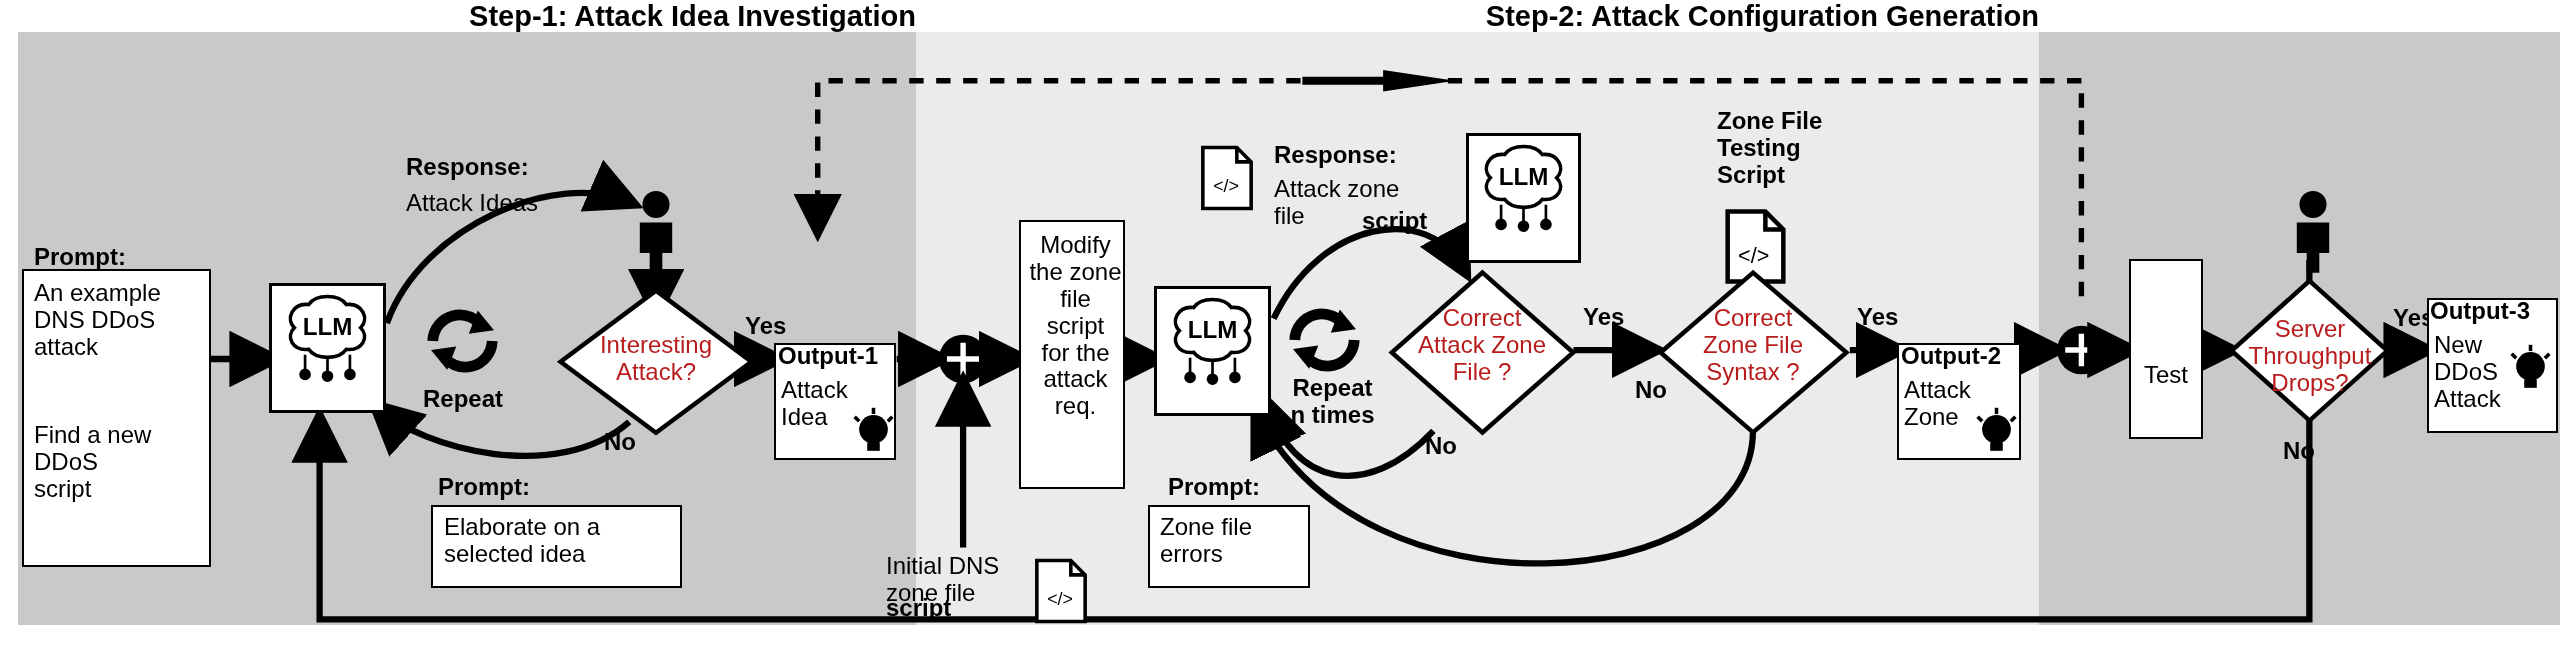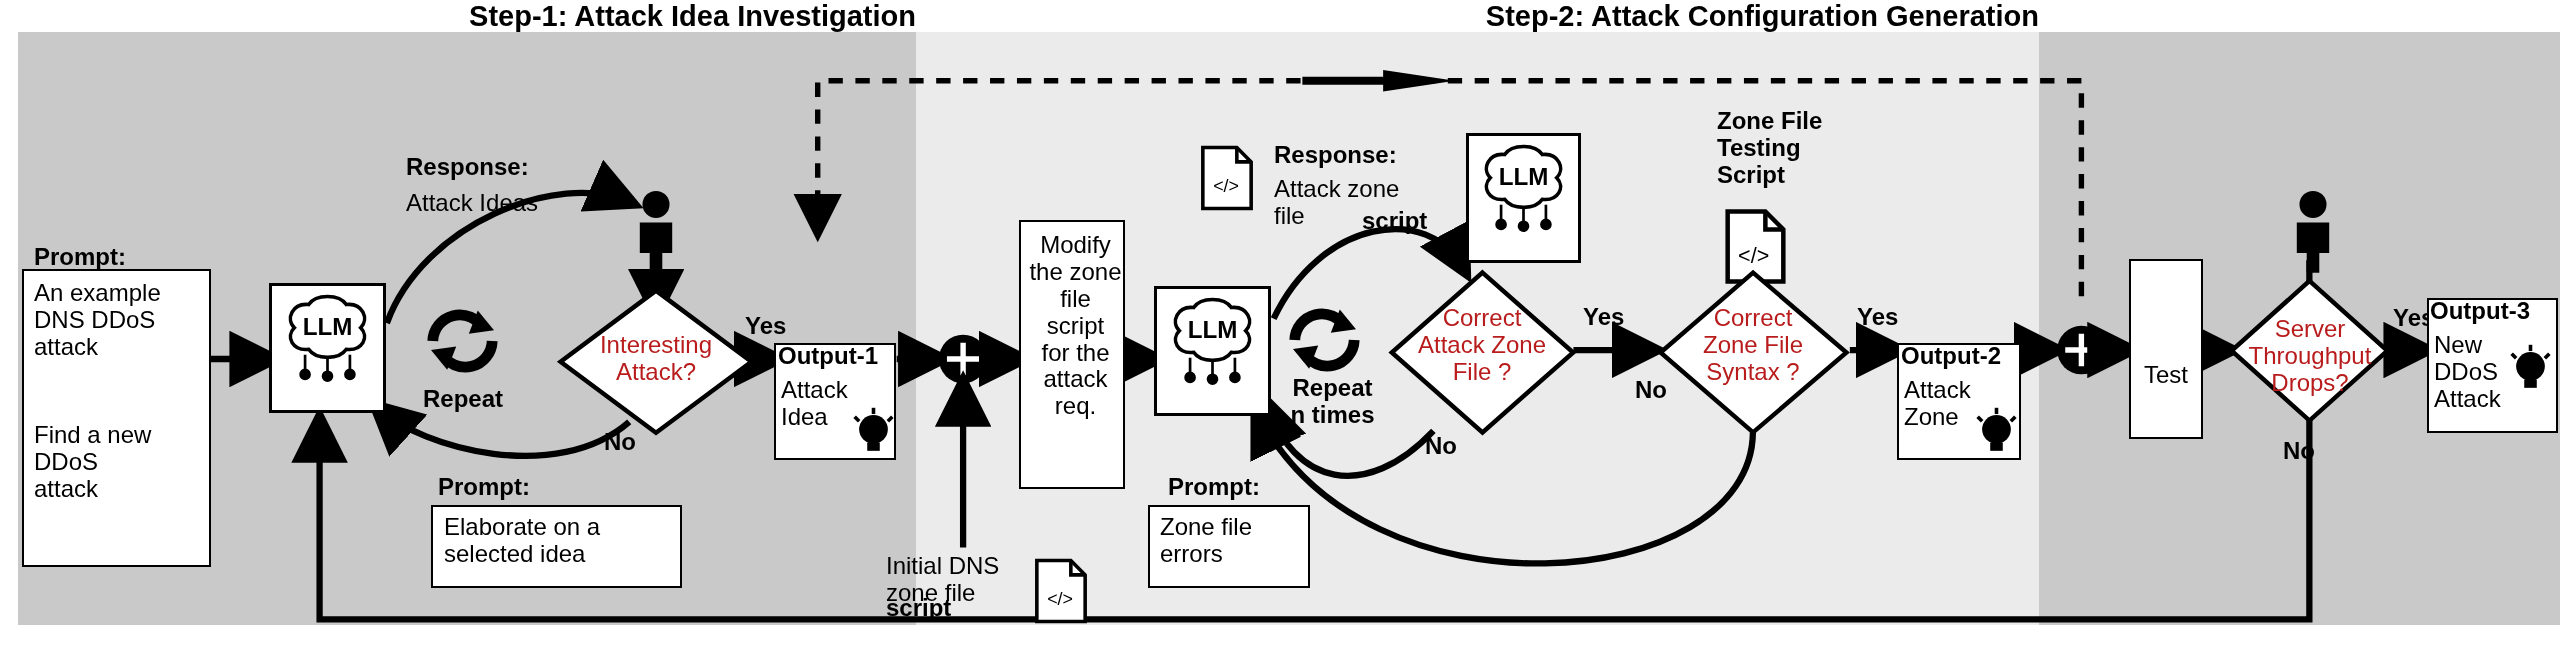--- a/index.html
+++ b/index.html
@@ -98,21 +98,21 @@
   </svg>
 
   <div class="txt bold" style="left:34px;top:244px;">Prompt:</div>
 
   <div class="note" style="left:21.6px;top:269px;width:189px;height:298px;"></div>
   <div class="txt" style="left:34px;top:280px;width:171px;">An example
 DNS DDoS
 attack</div>
   <div class="txt" style="left:34px;top:422px;width:171px;">Find a new
 DDoS
-attack</div>
+script</div>
 
   <div class="llmbox" style="left:269px;top:283px;width:117px;height:130px;"></div>
   <svg style="left:269px;top:283px;" width="117" height="130" viewBox="0 0 130 145">
     <g transform="translate(8,10)">
       <path d="M20,40 C10,30 18,12 36,14 C44,2 70,2 78,14 C96,12 104,30 94,40 C104,50 96,66 78,64 C70,76 44,76 36,64 C18,66 10,50 20,40 Z" fill="#fff" stroke="#000" stroke-width="4"></path>
       <text x="57" y="48" font-family="Liberation Sans, sans-serif" font-size="27" font-weight="bold" text-anchor="middle" fill="#000">LLM</text>
       <g stroke="#000" stroke-width="3" fill="#000">
         <line x1="32" y1="70" x2="32" y2="88"></line>
           <circle cx="32" cy="92" r="5"></circle>
         <line x1="57" y1="72" x2="57" y2="90"></line>

